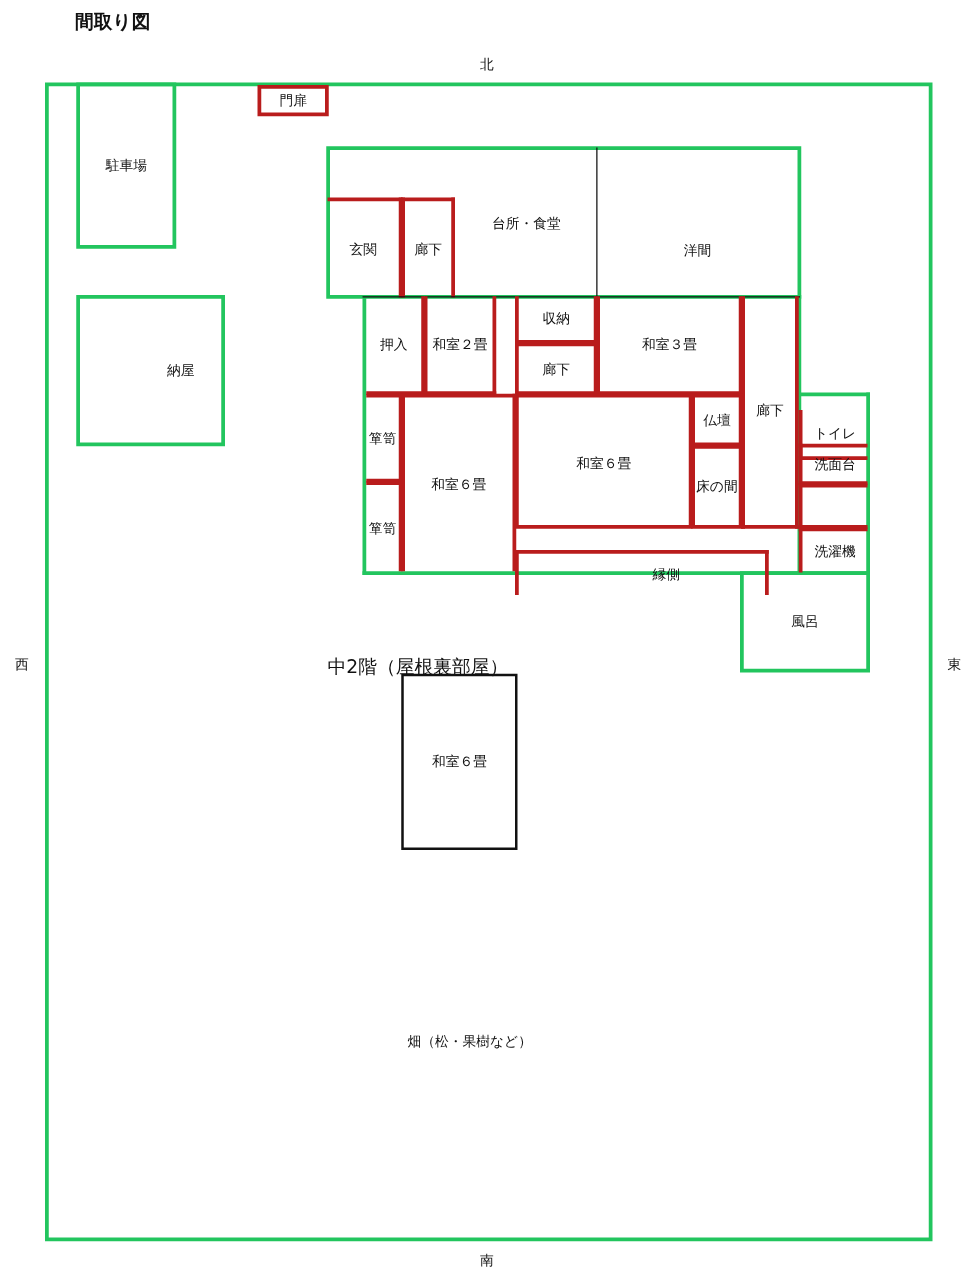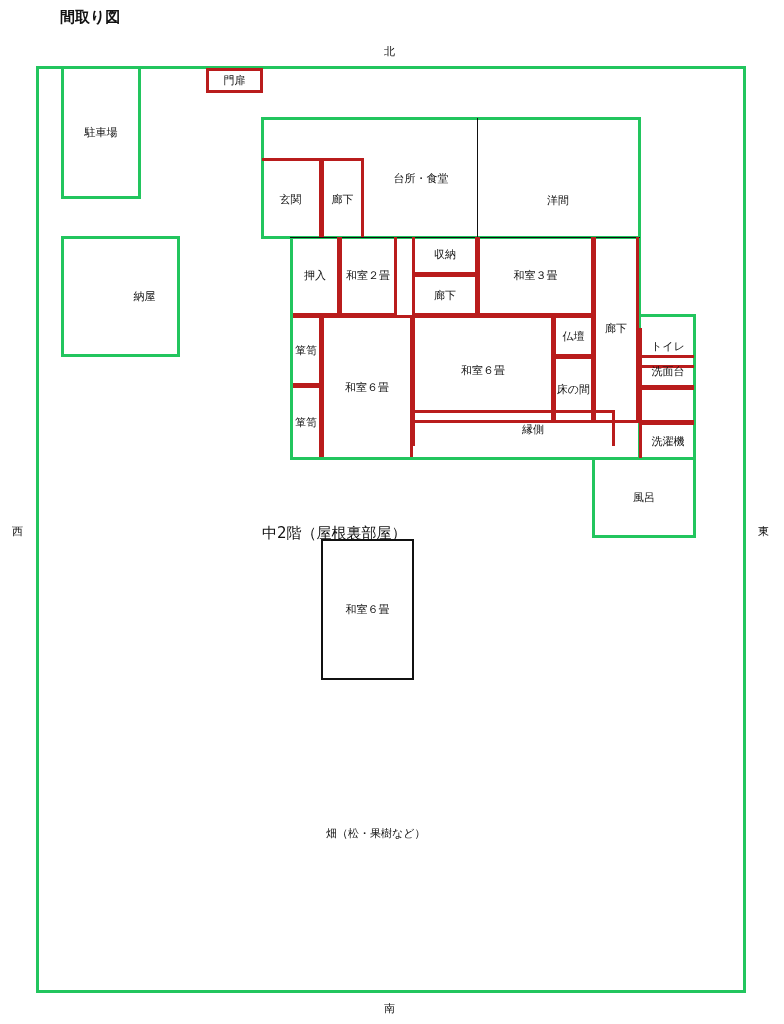--- a/index.html
+++ b/index.html
@@ -60,21 +60,21 @@
 <div class="abs box" style="left:412px;top:274px;width:66px;height:42px;">廊下</div>
 <div class="abs box" style="left:477px;top:237px;width:117px;height:79px;border-top:none;">和室３畳</div>
 <div class="abs box" style="left:593px;top:237px;width:46px;height:186px;border-top:none;align-items:flex-start;padding-top:84px;">廊下</div>
 
 <div class="abs box" style="left:293px;top:315px;width:29px;height:71px;border-left:none;">箪笥</div>
 <div class="abs box" style="left:293px;top:385px;width:29px;height:72px;border-left:none;border-bottom:none;">箪笥</div>
 <div class="abs box" style="left:321px;top:315px;width:92px;height:142px;border-bottom:none;">和室６畳</div>
 <div class="abs box" style="left:412px;top:315px;width:142px;height:108px;align-items:flex-start;padding-top:45px;">和室６畳</div>
 <div class="abs box" style="left:553px;top:315px;width:41px;height:42px;">仏壇</div>
 <div class="abs box" style="left:553px;top:356px;width:41px;height:67px;">床の間</div>
-<div class="abs box" style="left:412px;top:410px;width:203px;height:36px;border-bottom:none;padding-left:39px;">縁側</div>
+<div class="abs box" style="left:412px;top:440px;width:203px;height:36px;border-bottom:none;padding-left:39px;">縁側</div>
 
 <div class="abs box" style="left:639px;top:328px;width:55px;height:40px;border-top:none;border-right:none;font-family:Liberation Mono, monospace;">トイレ</div>
 <div class="abs box" style="left:639px;top:355px;width:55px;height:33px;border-right:none;">洗面台</div>
 <div class="abs box" style="left:639px;top:387px;width:55px;height:36px;border-right:none;"></div>
 <div class="abs box" style="left:639px;top:422px;width:55px;height:36px;border-right:none;border-bottom:none;">洗濯機</div>
 
 <div class="abs" style="left:262px;top:524px;font-size:15px;">中2階（屋根裏部屋）</div>
 <div class="abs box t2" style="left:321px;top:539px;width:93px;height:141px;">和室６畳</div>
 
 <div class="abs" style="left:326px;top:826px;font-size:11px;">畑（松・果樹など）</div>

